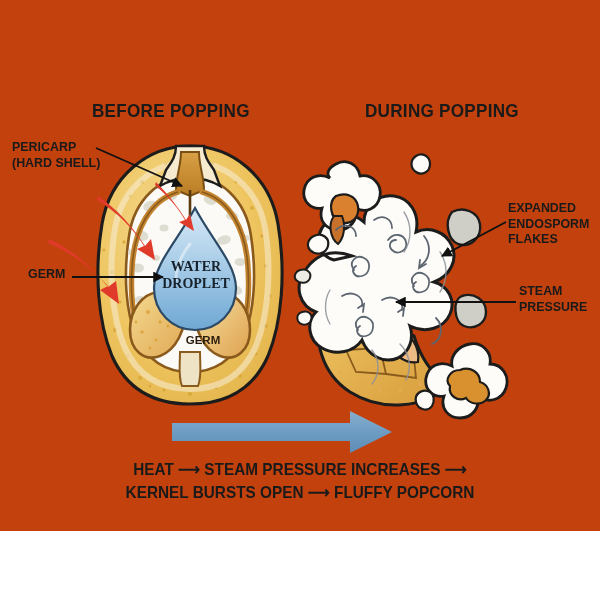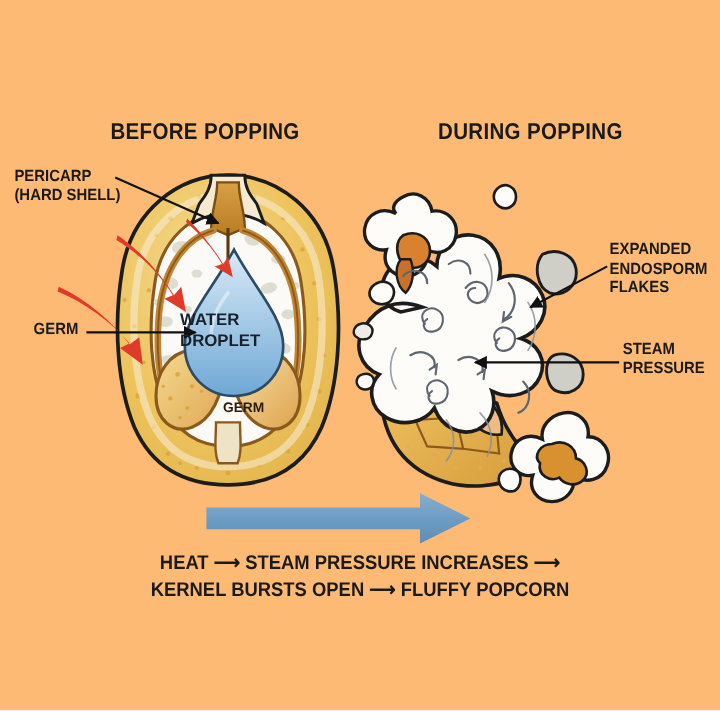--- a/index.html
+++ b/index.html
@@ -3,22 +3,22 @@
 <meta charset="utf-8">
 <style>
   html, body {
     margin: 0;
     padding: 0;
     background: #ffffff;
   }
   #page {
     position: relative;
     width: 600px;
-    height: 592px;
-    background: #fdba74;
+    height: 531px;
+    background: #c2410c;
     overflow: hidden;
     font-family: "Liberation Sans", sans-serif;
   }
   .stage-title {
     position: absolute;
     font-family: "Liberation Sans", sans-serif;
     font-weight: bold;
     font-size: 19px;
     letter-spacing: 0.3px;
     color: #1a1a1a;
@@ -40,21 +40,22 @@
     transform: scaleX(0.92);
   }
   #lbl-pericarp { left: 12px; top: 139px; text-align: left; transform-origin: left top; }
   #lbl-germ-left { left: 28px; top: 266px; text-align: left; transform-origin: left top; }
   #lbl-expanded { left: 508px; top: 200px; text-align: left; transform-origin: left top; }
   #lbl-steam { left: 519px; top: 283px; text-align: left; transform-origin: left top; }
   #lbl-water {
     position: absolute;
     left: 150px; top: 258px;
     width: 92px;
-    font-family: Liberation Sans, sans-serif;
+    text-align: center;
+    font-family: Liberation Serif, serif;
     font-weight: bold;
     font-size: 14px;
     line-height: 17px;
     color: #16212b;
     white-space: pre-line;
   }
   #lbl-germ-inner {
     position: absolute;
     left: 173px; top: 334px;
     width: 60px;

